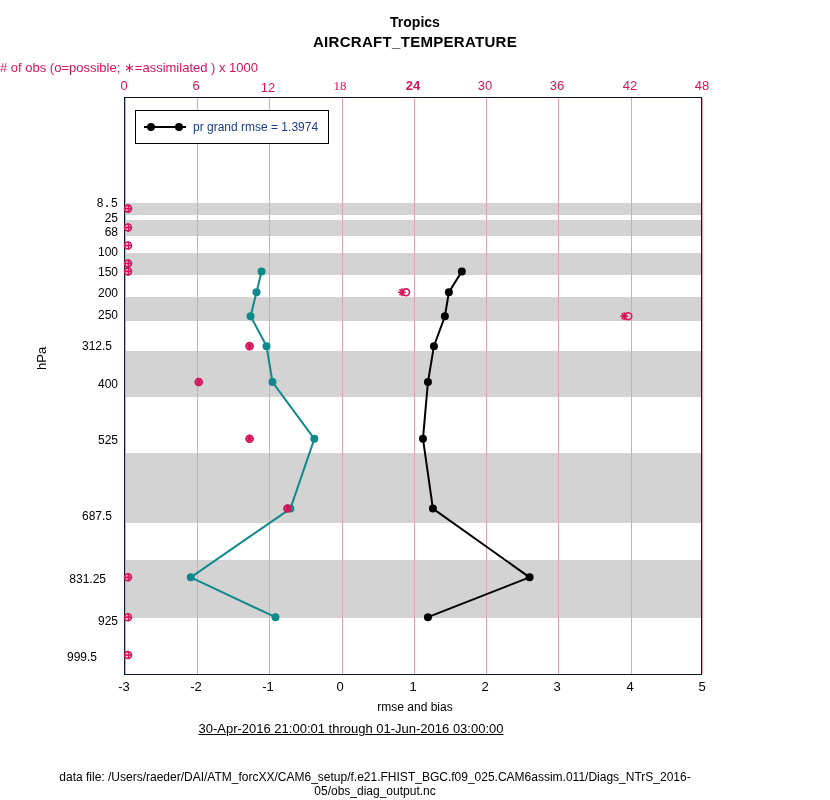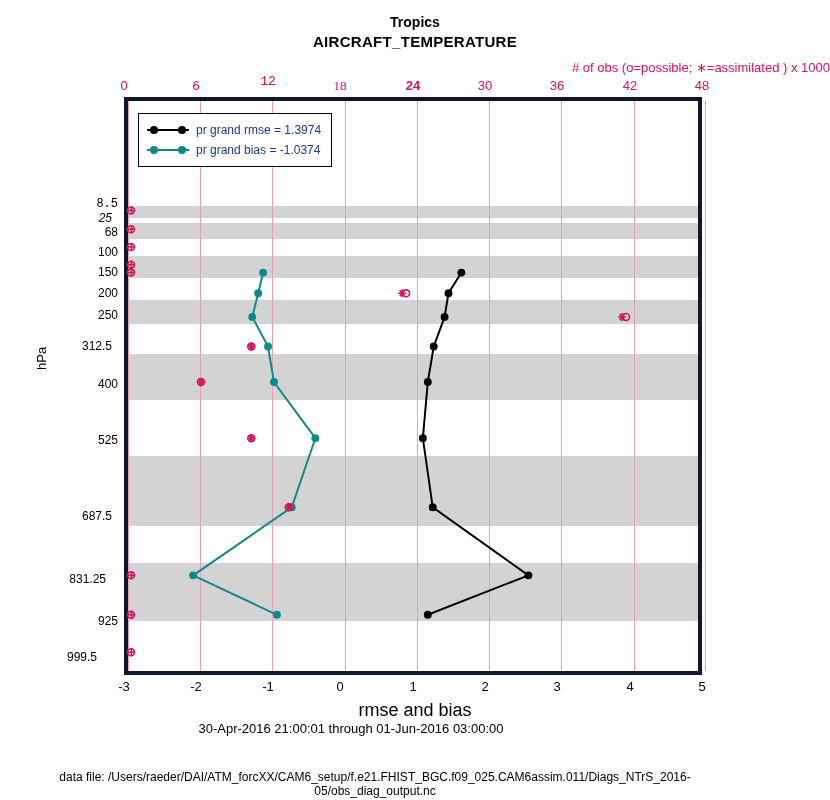--- a/index.html
+++ b/index.html
@@ -12,49 +12,49 @@
   }
   .title1{
     position:absolute;left:0;top:14px;width:830px;text-align:center;
     font-size:14px;font-weight:bold;color:#000;
   }
   .title2{
     position:absolute;left:0;top:33px;width:830px;text-align:center;
     font-size:15px;font-weight:bold;color:#000;letter-spacing:0.3px;
   }
   .toptitle{
-    position:absolute;left:0;top:60px;width:830px;text-align:right;
+    position:absolute;left:0;top:60px;width:830px;text-align:left;
     font-size:13px;color:#d4145a;
   }
   .plotbox{
     position:absolute;
     left:124px;top:97px;width:578px;height:578px;
-    border:4px solid #0f172a;
+    border:1px solid #0f172a;
     box-sizing:border-box;
     background:#ffffff;
   }
   .band{position:absolute;left:0;width:100%;background:#d3d3d3;}
   .vgrid{position:absolute;top:0;height:100%;width:1px;background:#e8a0b5;}
   .vgrid.zero{background:#e8a0b5;}
   .xtick-bottom{
     position:absolute;font-size:13px;color:#000;text-align:center;width:40px;
   }
   .xtick-top{
     position:absolute;font-size:13px;color:#d4145a;text-align:center;width:40px;
   }
   .ytick{
     position:absolute;font-size:12px;color:#000;text-align:right;width:60px;
   }
   .xlabel{
     position:absolute;left:0;top:700px;width:830px;text-align:center;
-    font-size:18px;color:#000;
+    font-size:12px;color:#000;
   }
   .daterange{
     position:absolute;left:0;top:721px;width:702px;text-align:center;
-    font-size:13px;color:#000;
+    font-size:13px;color:#000;text-decoration:underline;
   }
   .datafile{
     position:absolute;left:0;top:770px;width:750px;text-align:center;
     font-size:12px;color:#000;
   }
   .ylabel{
     position:absolute;left:34px;top:370px;
     font-size:13px;color:#000;
     transform:rotate(-90deg);transform-origin:left top;
   }
@@ -77,42 +77,42 @@
 </style>
 </head>
 <body>
 
 <div class="title1">Tropics</div>
 <div class="title2">AIRCRAFT_TEMPERATURE</div>
 <div class="toptitle"># of obs (o=possible; ∗=assimilated ) x 1000</div>
 
 <div class="xtick-top" style="left:104px;top:78px;">0</div>
 <div class="xtick-top" style="left:176px;top:78px;">6</div>
-<div class="xtick-top" style="left:248px;top:74px;font-family:Liberation Mono, monospace;">12</div>
+<div class="xtick-top" style="left:248px;top:80px;">12</div>
 <div class="xtick-top" style="left:320px;top:78px;font-family:Liberation Serif, serif;">18</div>
 <div class="xtick-top" style="left:393px;top:78px;font-weight:bold;">24</div>
 <div class="xtick-top" style="left:465px;top:78px;">30</div>
 <div class="xtick-top" style="left:537px;top:78px;">36</div>
 <div class="xtick-top" style="left:610px;top:78px;">42</div>
 <div class="xtick-top" style="left:682px;top:78px;">48</div>
 
 <div class="xtick-bottom" style="left:104px;top:679px;">-3</div>
 <div class="xtick-bottom" style="left:176px;top:679px;">-2</div>
 <div class="xtick-bottom" style="left:248px;top:679px;">-1</div>
 <div class="xtick-bottom" style="left:320px;top:679px;">0</div>
 <div class="xtick-bottom" style="left:393px;top:679px;">1</div>
 <div class="xtick-bottom" style="left:465px;top:679px;">2</div>
 <div class="xtick-bottom" style="left:537px;top:679px;">3</div>
 <div class="xtick-bottom" style="left:610px;top:679px;">4</div>
 <div class="xtick-bottom" style="left:682px;top:679px;">5</div>
 
 <div class="ylabel">hPa</div>
 
 <div class="ytick" style="left:58px;top:197px;font-family:Liberation Mono, monospace;">8.5</div>
-<div class="ytick" style="left:52px;top:211px;font-style:italic;">25</div>
+<div class="ytick" style="left:58px;top:211px;">25</div>
 <div class="ytick" style="left:58px;top:225px;">68</div>
 <div class="ytick" style="left:58px;top:245px;">100</div>
 <div class="ytick" style="left:58px;top:265px;">150</div>
 <div class="ytick" style="left:58px;top:286px;">200</div>
 <div class="ytick" style="left:58px;top:308px;">250</div>
 <div class="ytick" style="left:52px;top:339px;">312.5</div>
 <div class="ytick" style="left:58px;top:377px;">400</div>
 <div class="ytick" style="left:58px;top:433px;">525</div>
 <div class="ytick" style="left:52px;top:509px;">687.5</div>
 <div class="ytick" style="left:46px;top:572px;">831.25</div>
@@ -239,26 +239,18 @@
 
   <div class="legend">
     <div class="legend-row">
       <span class="legend-line">
         <i style="background:#000000"></i>
           <b style="left:3px;background:#000000"></b>
           <b style="left:31px;background:#000000"></b>
       </span>
       <span>pr grand rmse = 1.3974</span>
     </div>
-    <div class="legend-row">
-      <span class="legend-line">
-        <i style="background:#0f8a8a"></i>
-          <b style="left:3px;background:#0f8a8a"></b>
-          <b style="left:31px;background:#0f8a8a"></b>
-      </span>
-      <span>pr grand bias = -1.0374</span>
-    </div>
   </div>
 </div>
 
 <div class="xlabel">rmse and bias</div>
 <div class="daterange">30-Apr-2016 21:00:01 through 01-Jun-2016 03:00:00</div>
 <div class="datafile">data file: /Users/raeder/DAI/ATM_forcXX/CAM6_setup/f.e21.FHIST_BGC.f09_025.CAM6assim.011/Diags_NTrS_2016-05/obs_diag_output.nc</div>
 
 </body></html>

